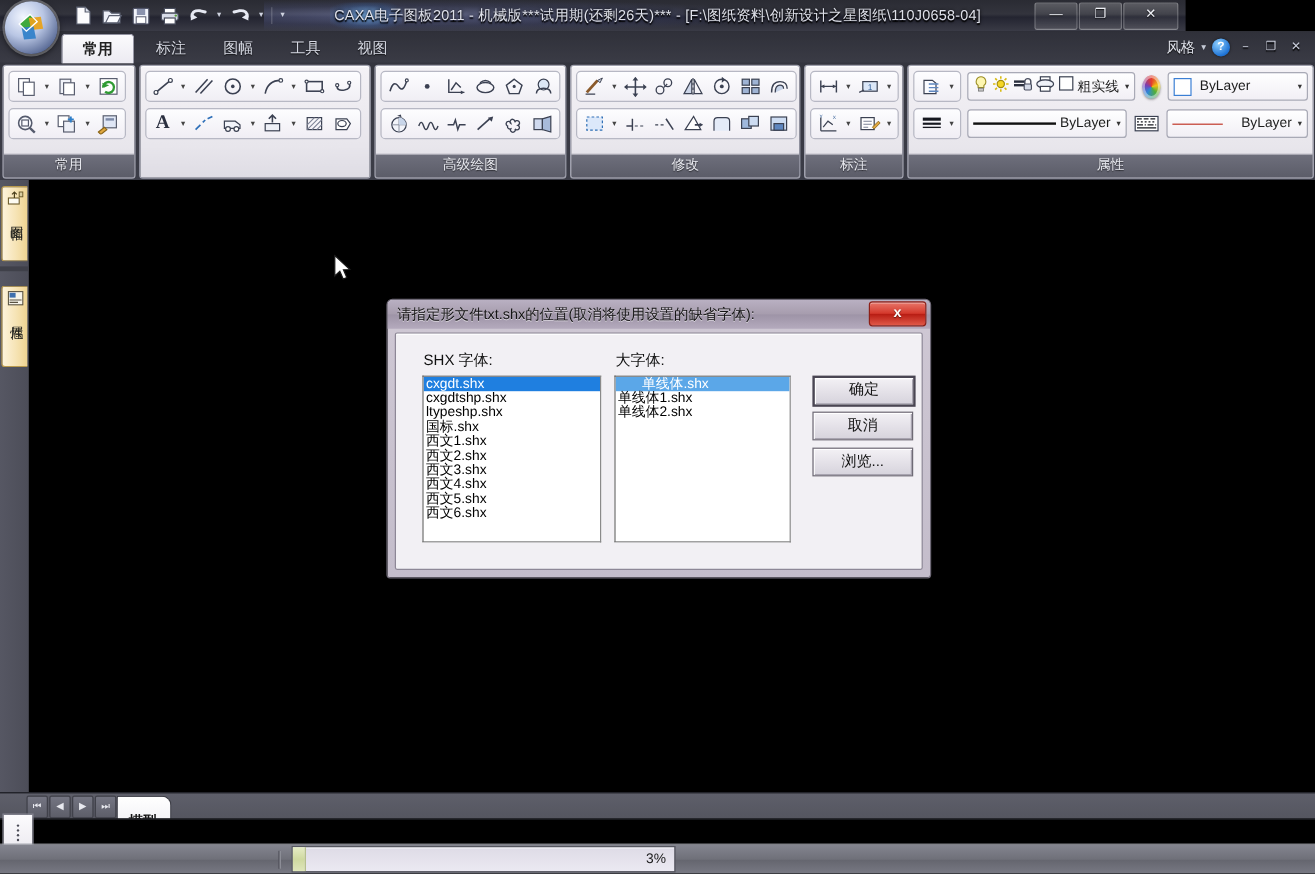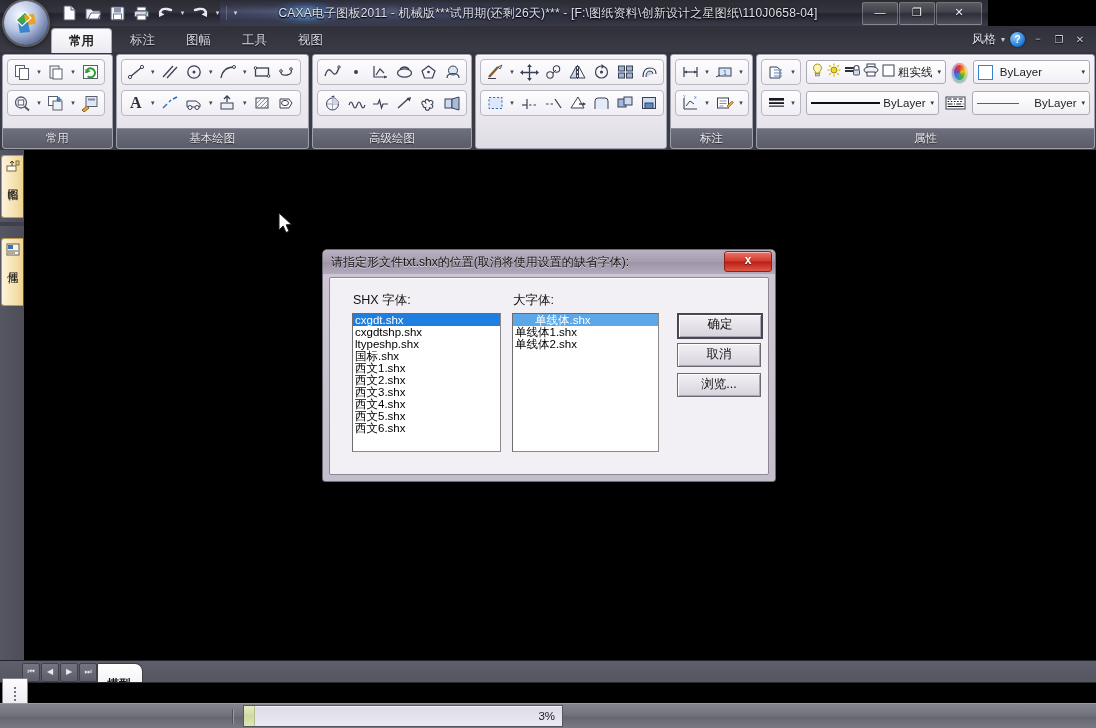--- a/index.html
+++ b/index.html
@@ -532,21 +532,20 @@
               </div>
               <div class="ic">
                 <svg width="18" height="16" viewBox="0 0 18 16">
                     <path d="M3 4h9l3 4-3 5H3z" fill="#fff" stroke="#3b4152"></path>
                     <ellipse cx="8" cy="8" rx="3.5" ry="2.6" fill="none" stroke="#3b4152"></ellipse>
                   </svg>
               </div>
             </div>
           </div>
         </div>
-        <div class="panel-title">基本绘图</div>
       </div>
 
       <div class="panel" style="width:161px;">
         <div class="panel-rows">
           <div class="prow">
             <div class="grp">
               <div class="ic">
                 <svg width="19" height="16" viewBox="0 0 19 16">
                     <path d="M2 12 Q5 2 9 8 Q13 14 16 3" fill="none" stroke="#3b4152" stroke-width="1.3"></path>
                     <circle cx="16" cy="3" r="1.2" fill="#fff" stroke="#3b4152"></circle>
@@ -723,20 +722,21 @@
               </div>
               <div class="ic">
                 <svg width="19" height="16" viewBox="0 0 19 16">
                     <rect x="2.5" y="2.5" width="13" height="11" fill="#cddcf2" stroke="#3b4152"></rect>
                     <rect x="5" y="8" width="8" height="5.5" fill="#5e86bf" stroke="#3b4152"></rect>
                   </svg>
               </div>
             </div>
           </div>
         </div>
+        <div class="panel-title">修改</div>
       </div>
 
       <div class="panel" style="width:81px;">
         <div class="panel-rows">
           <div class="prow">
             <div class="grp">
               <div class="ic">
                 <svg width="19" height="16" viewBox="0 0 19 16">
                     <line x1="3" y1="3" x2="3" y2="13" stroke="#3b4152" stroke-width="1.2"></line>
                     <line x1="16" y1="3" x2="16" y2="13" stroke="#3b4152" stroke-width="1.2"></line>

